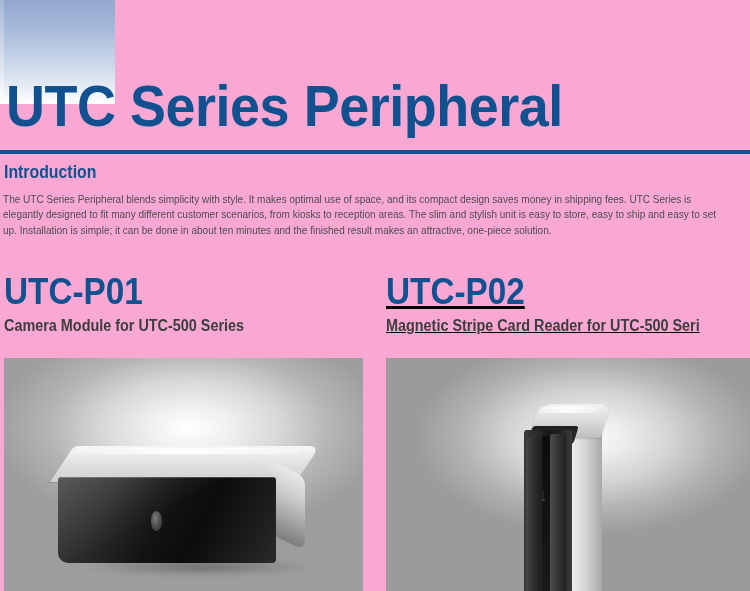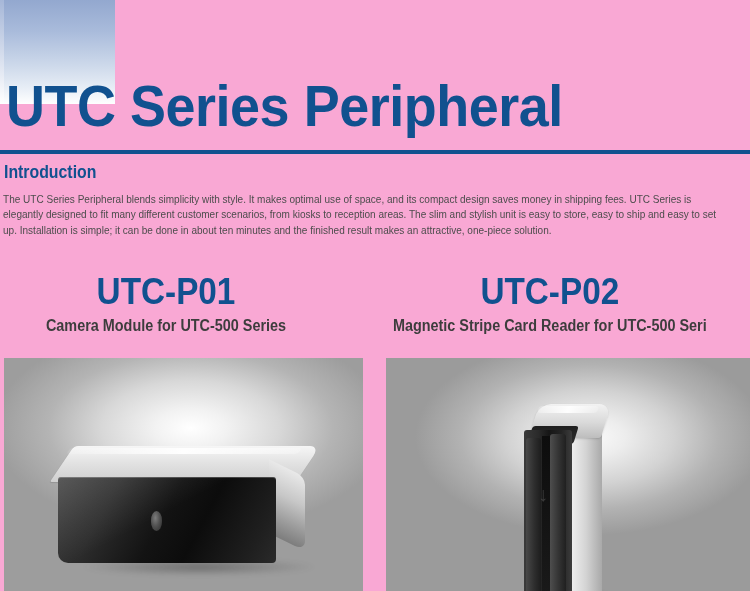--- a/index.html
+++ b/index.html
@@ -50,24 +50,24 @@
     position:absolute; left:3px; top:192px; width:748px;
     font-size:10.5px; line-height:15.4px;
     color:#4c4c4c;
     transform:scaleX(0.955); transform-origin:left top;
     text-align:left;
   }
 
   
   .products { position:absolute; left:0; top:272px; width:750px; }
   .product {
-    position:absolute; top:0;text-align:center;
+    position:absolute; top:0;
   }
   .product-1 { left:4px;  width:360px; }
-  .product-2 { left:386px; width:364px; }
+  .product-2 { left:386px; width:364px;text-decoration:underline; }
 
   .product-code {
     font-size:37px; line-height:40px; font-weight:bold; color:#11518f;
     transform:scaleX(0.90); transform-origin:left center;
     white-space:nowrap;
     font-family:"Liberation Sans Narrow","Liberation Sans",sans-serif;
   }
   .product-name {
     margin-top:4px;
     font-size:16px; line-height:19px; font-weight:bold; color:#3d3d3d;

